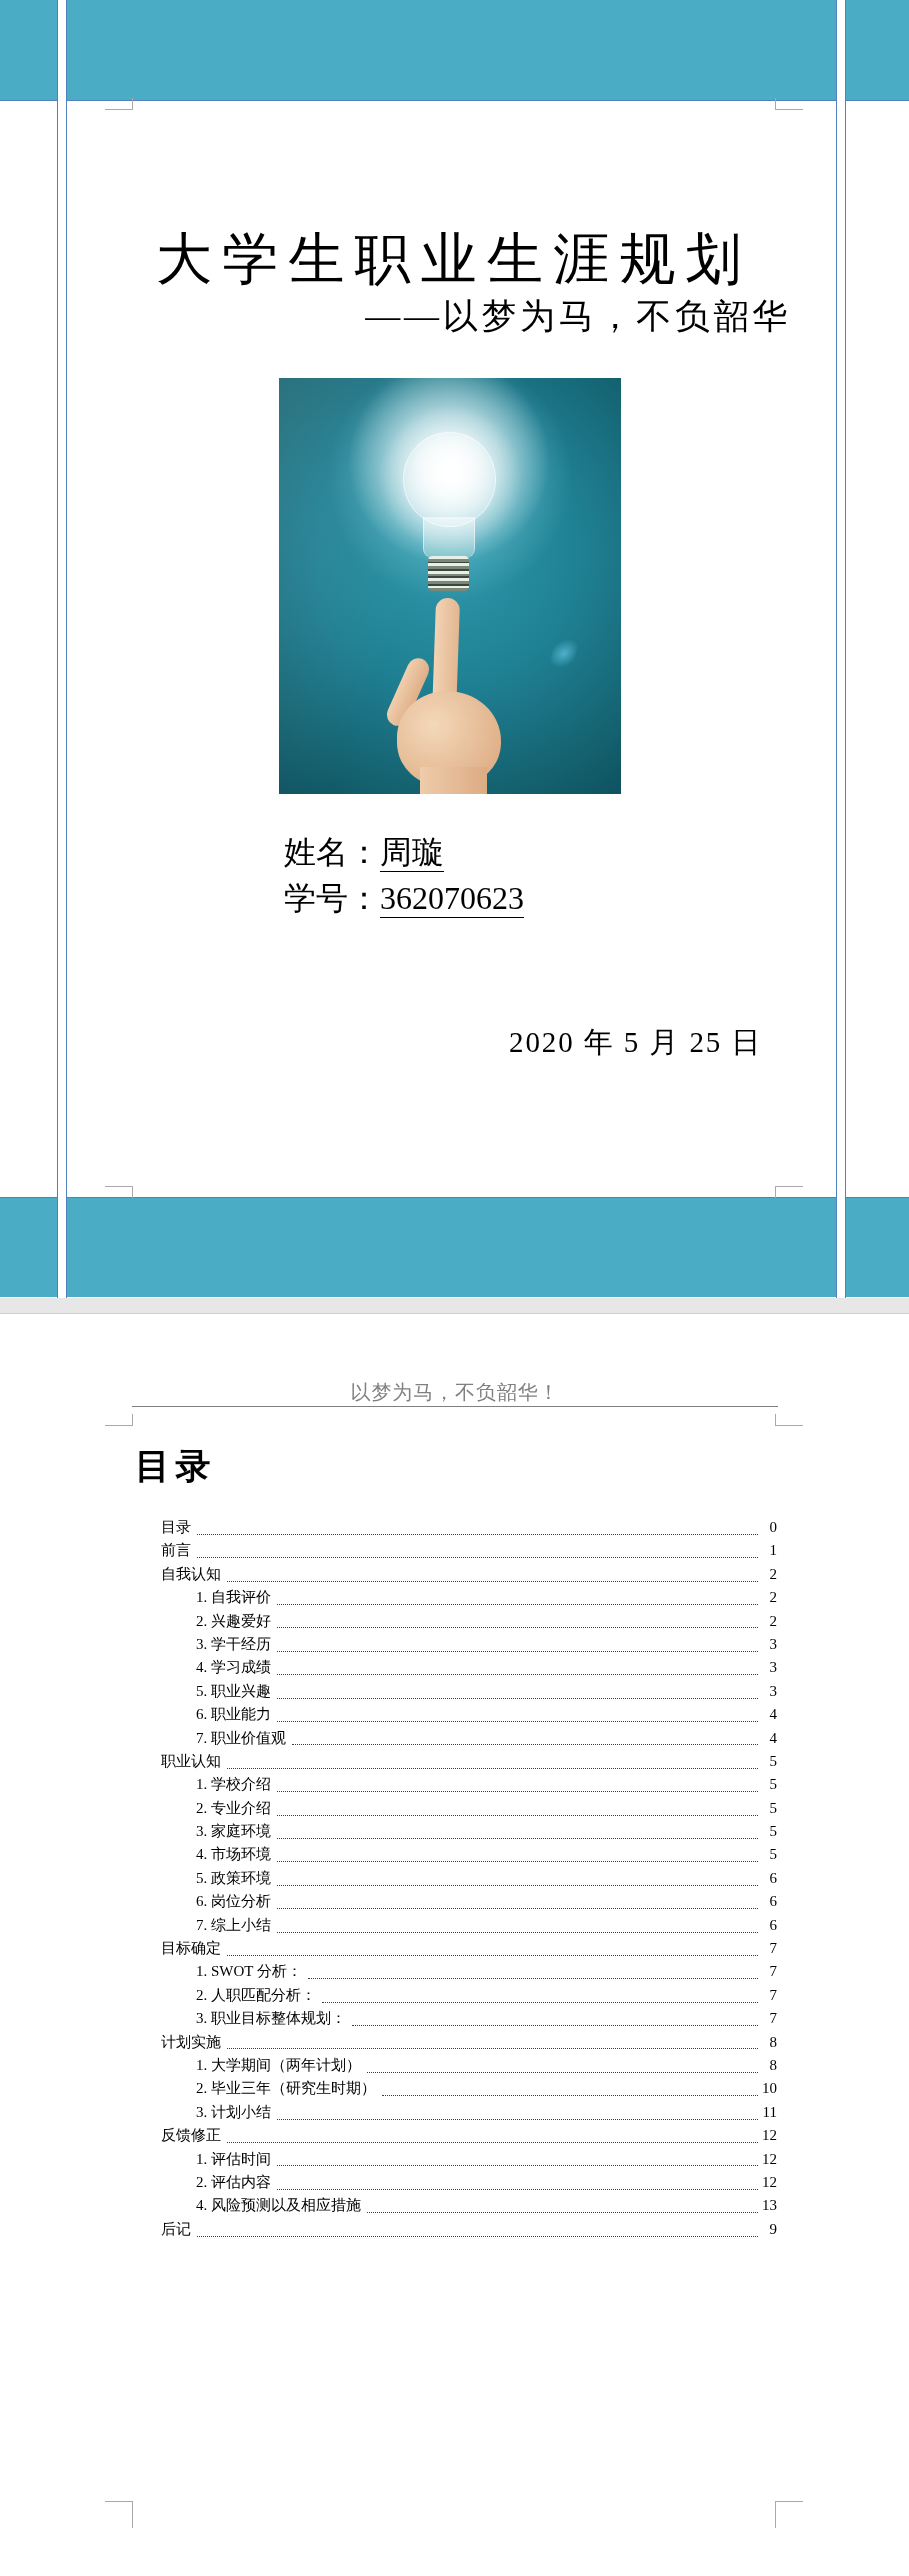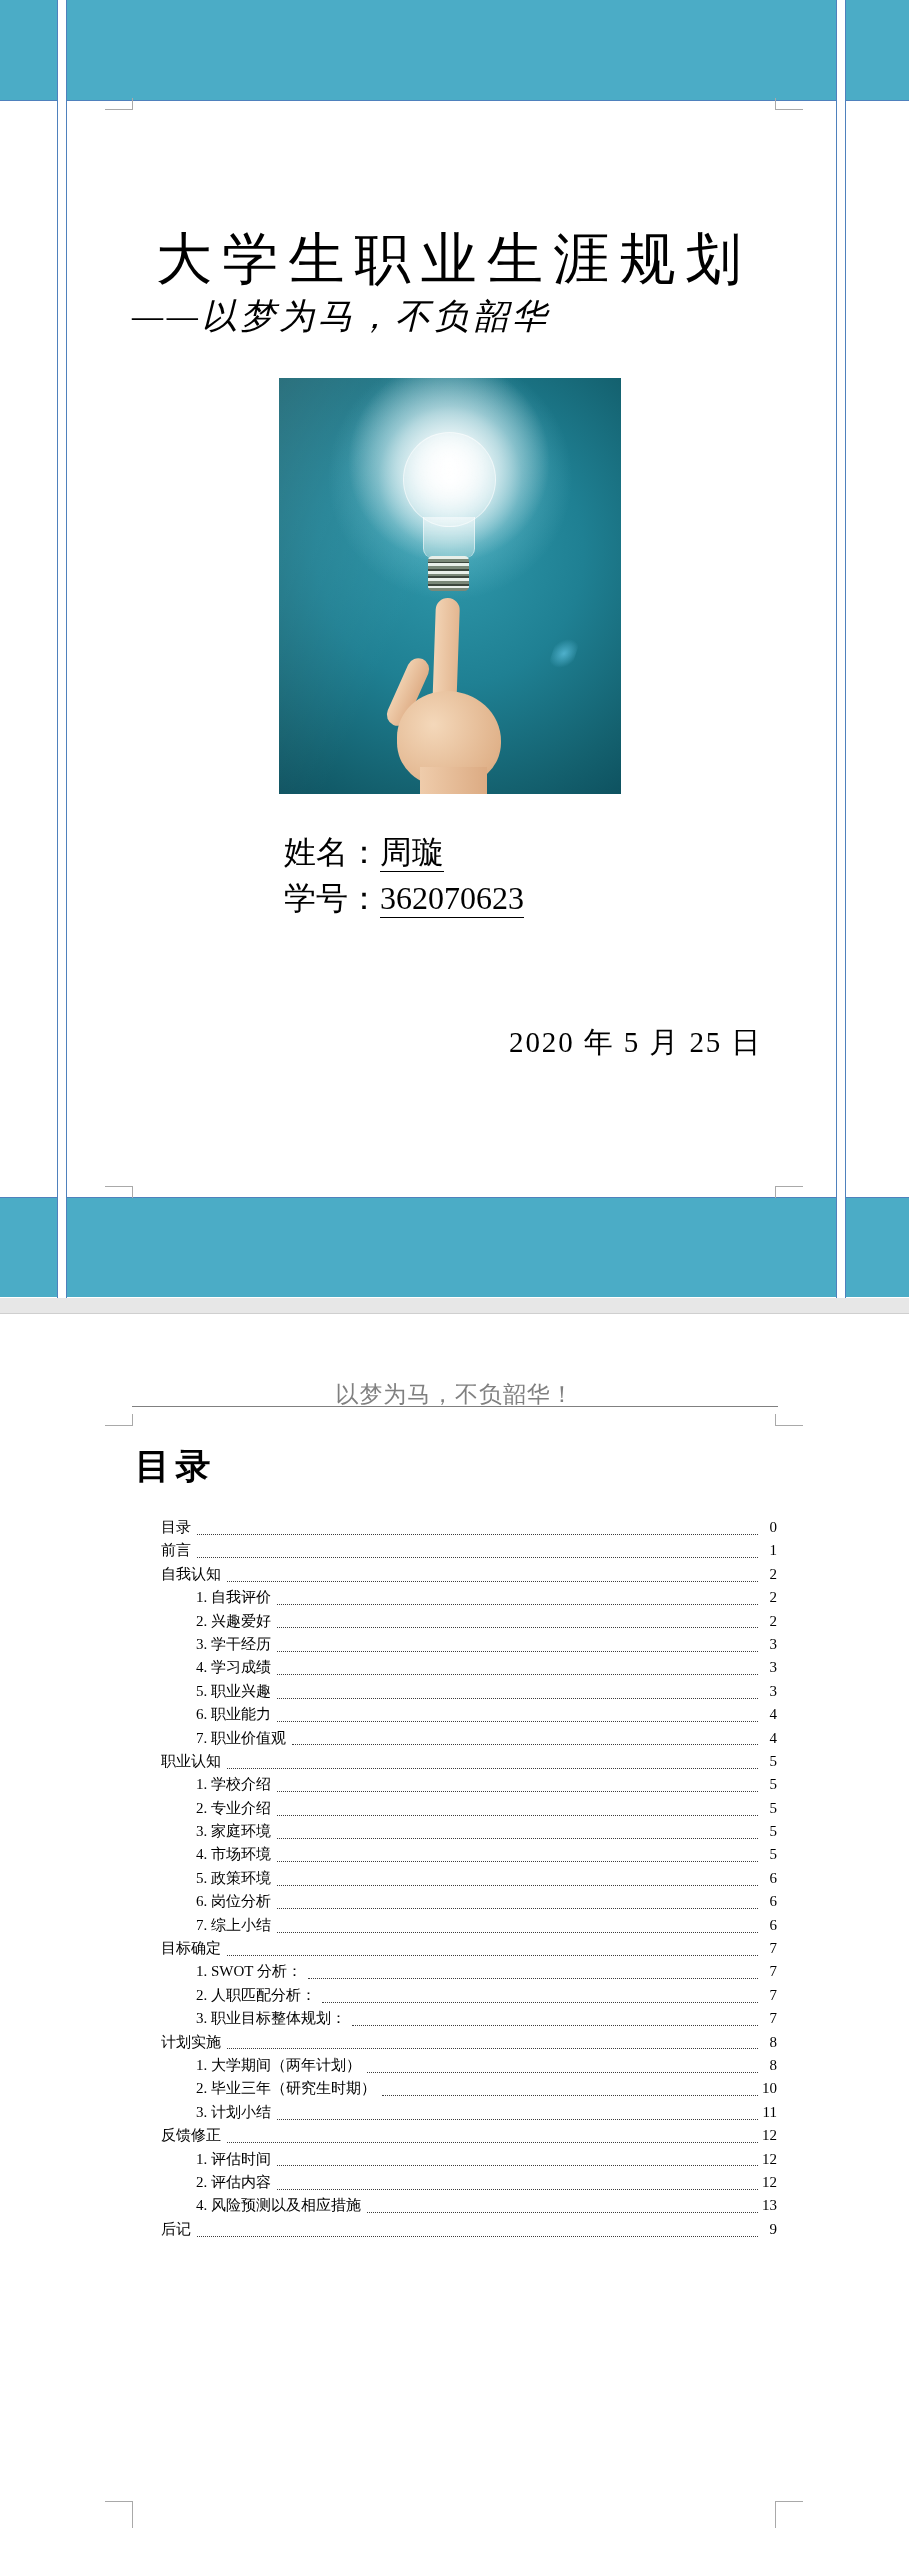--- a/index.html
+++ b/index.html
@@ -19,22 +19,22 @@
   .mark{position:absolute;width:27px;height:11px;border:0 solid #A9A9A9;}
   .mark.h28{height:26px;}
   .m-br-leg{border-right:0.9px solid #A9A9A9;border-bottom:0.9px solid #A9A9A9;}
   .m-bl-leg{border-left:0.9px solid #A9A9A9;border-bottom:0.9px solid #A9A9A9;}
   .m-tr-leg{border-right:0.9px solid #A9A9A9;border-top:0.9px solid #A9A9A9;}
   .m-tl-leg{border-left:0.9px solid #A9A9A9;border-top:0.9px solid #A9A9A9;}
 
   
   .cover-title{position:absolute;left:124px;top:226px;width:666px;font-size:56px;
                letter-spacing:10.2px;line-height:67px;white-space:nowrap;margin-left:32px;}
-  .cover-subtitle{position:absolute;left:132px;top:294px;width:659px;
-                  font-size:35px;letter-spacing:3.7px;line-height:46px;white-space:nowrap;font-style:italic;}
+  .cover-subtitle{position:absolute;left:132px;top:294px;width:659px;text-align:right;
+                  font-size:35px;letter-spacing:3.7px;line-height:46px;white-space:nowrap;}
 
   
   .photo{position:absolute;left:279px;top:378px;width:342px;height:416px;overflow:hidden;
     background:
       radial-gradient(circle at 50% 24%, rgba(255,255,255,0.95) 0%, rgba(223,248,252,0.65) 10%, rgba(140,215,228,0.30) 20%, rgba(0,0,0,0) 34%),
       linear-gradient(115deg, rgba(255,255,255,0.10) 0%, rgba(255,255,255,0) 45%),
       radial-gradient(circle at 50% 42%, #2f98ab 0%, #1f8093 45%, #14616f 82%, #0e5260 100%);}
   .glow{position:absolute;left:68px;top:-18.5px;width:204px;height:204px;border-radius:50%;
     background:radial-gradient(circle,rgba(255,255,255,0.95) 0%,rgba(255,255,255,0.55) 35%,rgba(255,255,255,0) 70%);}
   .bulb-glass{position:absolute;left:124px;top:54px;width:91px;height:93px;border-radius:50%;
@@ -63,21 +63,21 @@
   .uv{border-bottom:1.9px solid #000;padding-bottom:0.9px;margin-top:32px;}
   .wavy{text-decoration:underline wavy #e03131 1.9px;text-underline-offset:8.3px;text-decoration-skip-ink:none;}
   .cover-date{position:absolute;left:509px;top:1023px;font-size:29px;letter-spacing:1.9px;white-space:nowrap;}
 
   
   .separator{position:absolute;left:0;top:1298px;width:910px;height:15px;background:#E7E7E7;
              border-bottom:0.9px solid #CFCFCF;}
 
   
   .p2-header{position:absolute;left:132px;top:1379px;width:646px;text-align:center;
-             font-size:23px;letter-spacing:0.9px;color:#808080;}
+             font-size:20px;letter-spacing:0.9px;color:#808080;}
   .p2-rule{position:absolute;left:132px;top:1406px;width:646px;height:0;border-top:0.9px solid #808080;}
   .toc-heading{position:absolute;left:135px;top:1443px;font-size:35px;font-weight:bold;letter-spacing:5.6px;}
 
   .toc{position:absolute;left:161px;top:1518px;width:616px;font-size:15px;}
   .toc-row{display:flex;align-items:baseline;height:23.4px;white-space:nowrap;cursor:pointer;}
   .toc-row .lbl{flex:0 0 auto;}
   .toc-row.lvl2 .lbl{padding-left:35px;}
   .leader{flex:1 1 auto;border-bottom:1.9px dotted #3d3d3d;align-self:flex-end;margin:0 2.8px 6.5px 5.6px;}
   .pg{flex:0 0 auto;min-width:16.7px;text-align:right;}
 </style>

